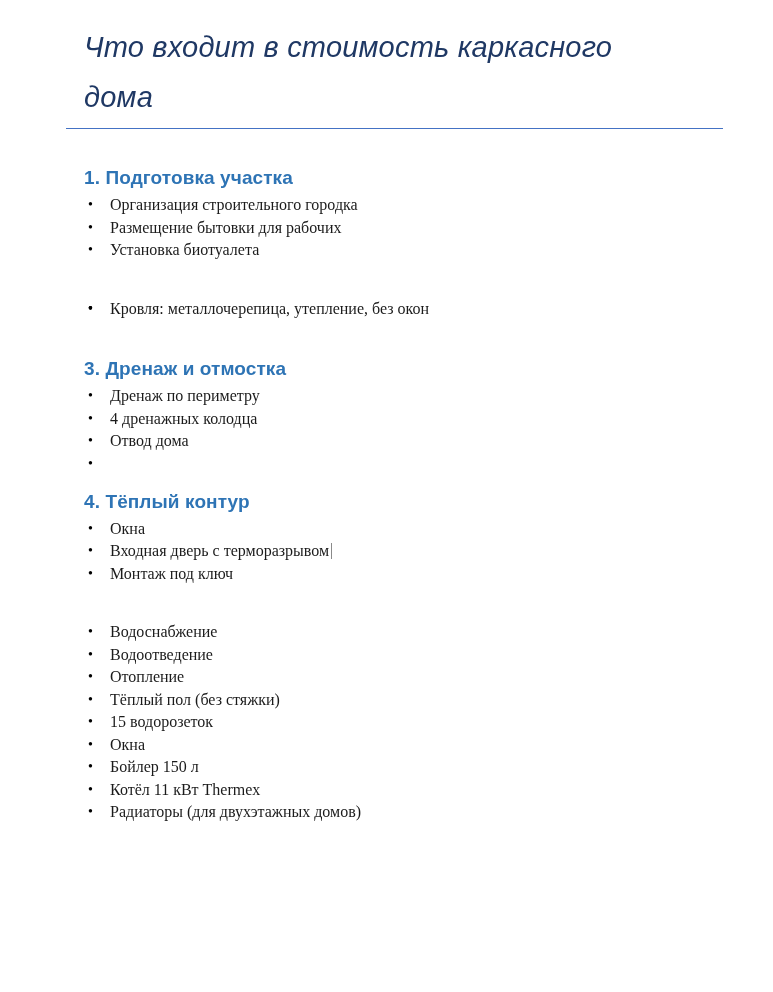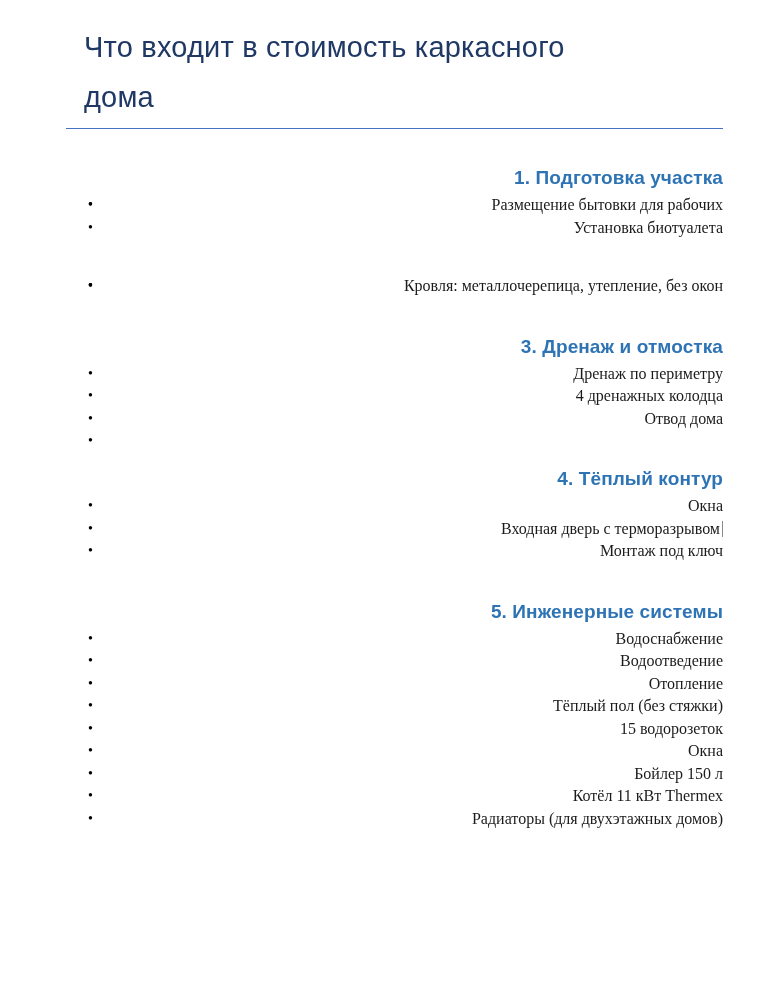--- a/index.html
+++ b/index.html
@@ -21,32 +21,33 @@
   .page {
     position: relative;
     width: 773px; height: 992px;
     padding: 0 50px 0 66px;
     background: #ffffff;
   }
   .title-block {
     margin-top: 22px;
     padding-bottom: 6px;
     border-bottom: 1px solid var(--rule);
+    font-style: italic;
   }
   .doc-title {
     margin: 0 0 0 18px;
     font-family: "Liberation Sans", sans-serif;
     font-weight: 400;
     font-size: 29px;
     line-height: 50px;
     color: var(--title);
     white-space: pre-line;
     letter-spacing: 0.2px;
   }
-  .doc-section { margin-top: 36px; text-align: right; }
+  .doc-section { margin-top: 36px; }
   .doc-section:first-child { margin-top: 36px; }
   .section-heading {
     margin: 0 0 3px 18px;
     font-family: "Liberation Sans", sans-serif;
     font-weight: 700;
     font-size: 19px;
     line-height: 26px;
     color: var(--heading);
     letter-spacing: 0.1px;
   }
@@ -83,21 +84,21 @@
 
   <div class="title-block">
     <h1 class="doc-title">Что входит в стоимость каркасного
 дома</h1>
   </div>
 
   <div id="sections-host">
       <section class="doc-section">
         <h2 class="section-heading">1. Подготовка участка</h2>
         <ul class="bullet-list">
-          <li class="bullet-item"><span class="bullet">•</span></li>
+          <li class="bullet-item"><span class="bullet">•</span><span class="item-text">Организация строительного городка</span></li>
           <li class="bullet-item"><span class="bullet">•</span><span class="item-text">Размещение бытовки для рабочих</span></li>
           <li class="bullet-item"><span class="bullet">•</span><span class="item-text">Установка биотуалета</span></li>
         </ul>
       </section>
       <section class="doc-section">
         <ul class="bullet-list">
           <li class="bullet-item"><span class="bullet">•</span></li>
           <li class="bullet-item"><span class="bullet">•</span></li>
           <li class="bullet-item"><span class="bullet">•</span><span class="item-text">Кровля: металлочерепица, утепление, без окон</span></li>
         </ul>
@@ -113,21 +114,20 @@
       </section>
       <section class="doc-section">
         <h2 class="section-heading">4. Тёплый контур</h2>
         <ul class="bullet-list">
           <li class="bullet-item"><span class="bullet">•</span><span class="item-text">Окна</span></li>
           <li class="bullet-item"><span class="bullet">•</span><span class="item-text">Входная дверь с терморазрывом</span><span class="caret"></span></li>
           <li class="bullet-item"><span class="bullet">•</span><span class="item-text">Монтаж под ключ</span></li>
         </ul>
       </section>
       <section class="doc-section">
-        <h2 class="section-heading">5. Инженерные системы</h2>
         <ul class="bullet-list">
           <li class="bullet-item"><span class="bullet">•</span><span class="item-text">Водоснабжение</span></li>
           <li class="bullet-item"><span class="bullet">•</span><span class="item-text">Водоотведение</span></li>
           <li class="bullet-item"><span class="bullet">•</span><span class="item-text">Отопление</span></li>
           <li class="bullet-item"><span class="bullet">•</span><span class="item-text">Тёплый пол (без стяжки)</span></li>
           <li class="bullet-item"><span class="bullet">•</span><span class="item-text">15 водорозеток</span></li>
           <li class="bullet-item"><span class="bullet">•</span><span class="item-text">Окна</span></li>
           <li class="bullet-item"><span class="bullet">•</span><span class="item-text">Бойлер 150 л</span></li>
           <li class="bullet-item"><span class="bullet">•</span><span class="item-text">Котёл 11 кВт Thermex</span></li>
           <li class="bullet-item"><span class="bullet">•</span><span class="item-text">Радиаторы (для двухэтажных домов)</span></li>

